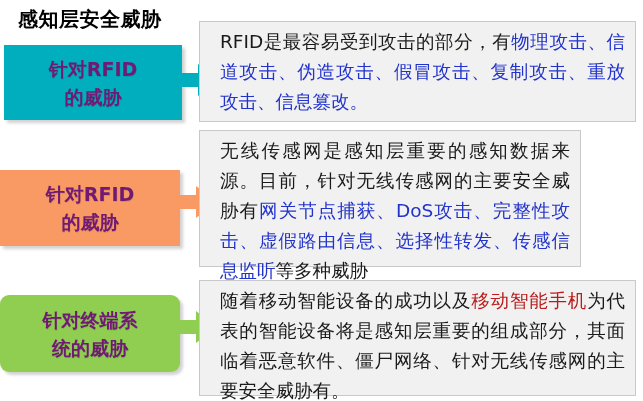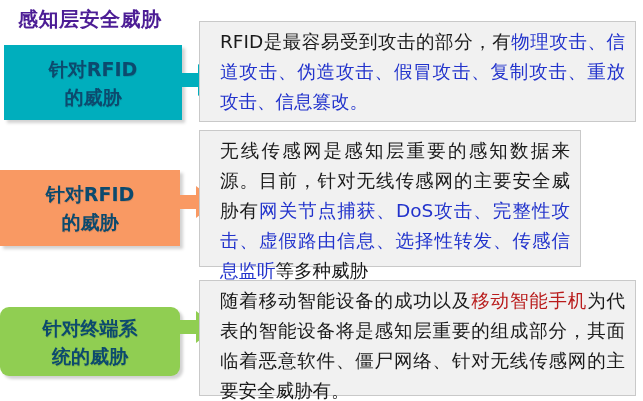--- a/index.html
+++ b/index.html
@@ -24,30 +24,30 @@
     background: #ffffff;
   }
 
   
   .title {
     position: absolute;
     left: 18px;
     top: 6px;
     font-size: 20px;
     font-weight: bold;
-    color: #4c1d95;
+    color: #000000;
     letter-spacing: 0.5px;
     white-space: nowrap;
     line-height: 26px;
   }
 
   
   .label-box {
     position: absolute;
-    color: #0c4a6e;
+    color: #701a75;
     font-weight: bold;
     font-size: 19px;
     line-height: 28px;
     text-align: center;
     display: flex;
     align-items: center;
     justify-content: center;
     box-sizing: border-box;
     text-shadow: 0.5px 0.5px 0 rgba(0,0,0,0.10);
   }
@@ -62,21 +62,21 @@
     left: 4px;  top: 45px;  width: 178px; height: 75px;
     background: #00AEBD;
     box-shadow: 3px 3px 3px rgba(0,0,0,0.18);
   }
   .label-wsn {
     left: 0px;  top: 170px; width: 180px; height: 76px;
     background: #F99963;
     box-shadow: 3px 3px 3px rgba(0,0,0,0.18);
   }
   .label-term {
-    left: 0px;  top: 307px; width: 180px; height: 69px;
+    left: 0px;  top: 295px; width: 180px; height: 77px;
     background: #90CE52;
     border-radius: 9px;
     box-shadow: 3px 3px 3px rgba(0,0,0,0.18);
     justify-content: flex-end;
   }
 
   
   .arrow {
     position: absolute;
     width: 52px;

